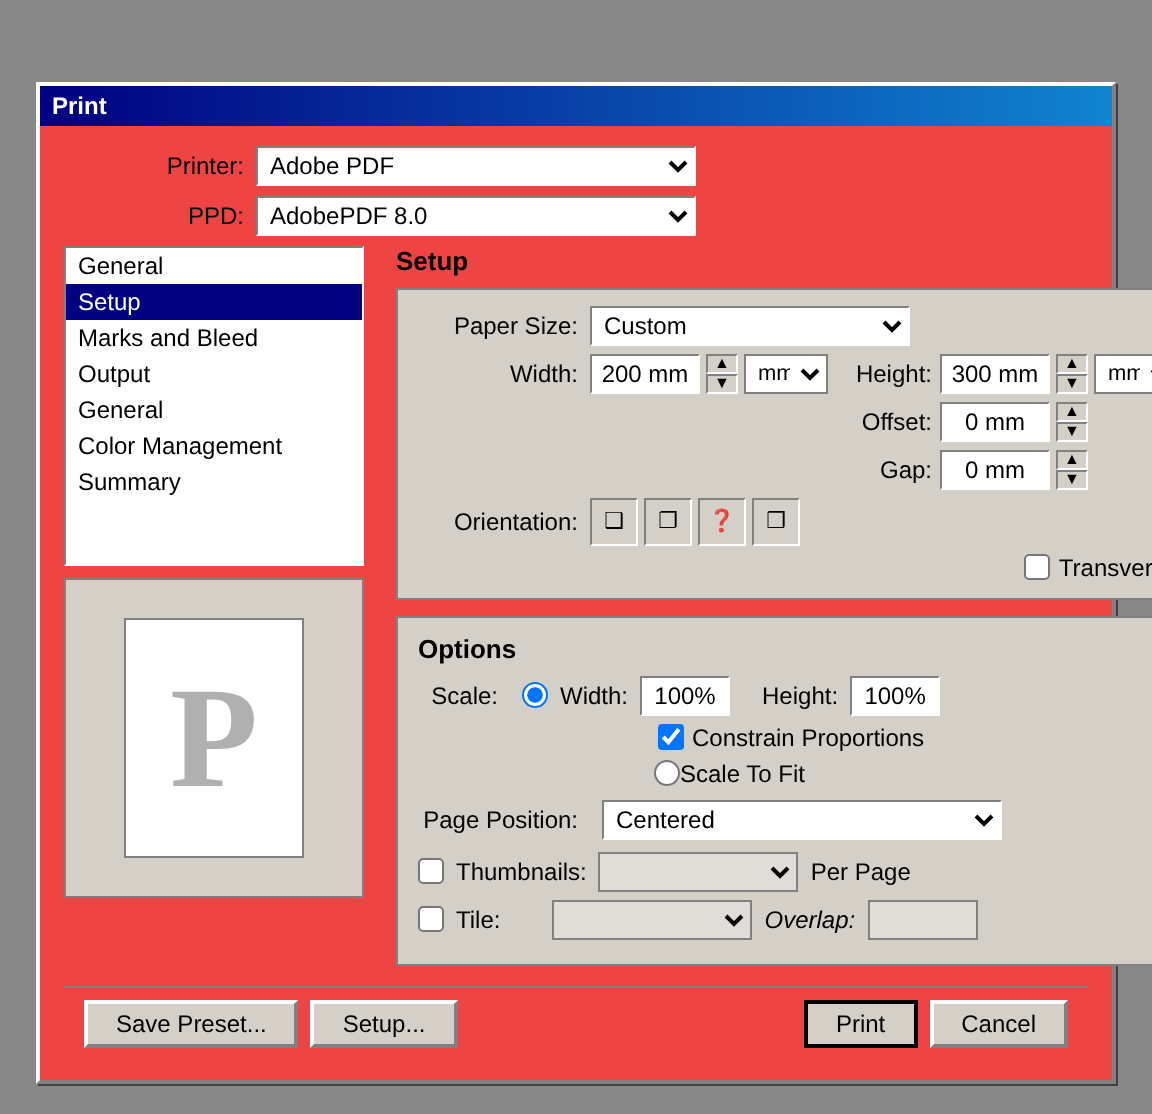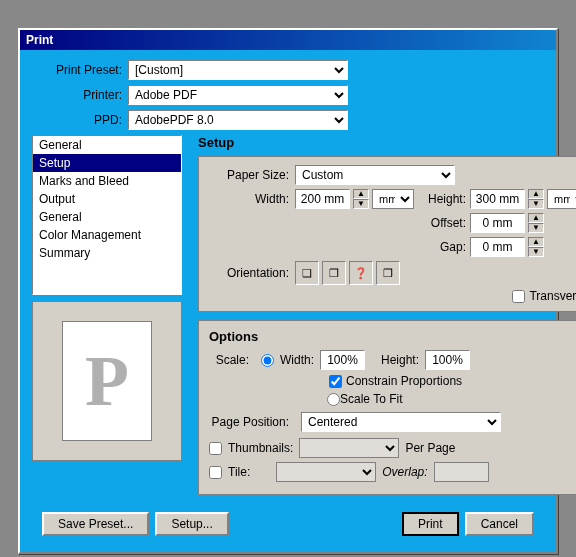--- a/index.html
+++ b/index.html
@@ -7,21 +7,21 @@
       font-family: Arial, Helvetica, sans-serif;
       font-size: 12px;
       background: #888;
       display: flex;
       align-items: center;
       justify-content: center;
       width: 576px;
       height: 557px;
     }
     .dialog {
-      background: #0ea5e9;
+      background: #ef4444;
       border: 2px solid #fff;
       border-right-color: #808080;
       border-bottom-color: #808080;
       box-shadow: 1px 1px 0 #404040;
       width: 540px;
       padding: 0;
       margin-top: 25px;
     }
     .title-bar {
       background: linear-gradient(to right, #000080, #1084d0);
@@ -309,26 +309,20 @@
   </style>
 </head>
 <body>
 
 <div class="dialog">
   <div class="title-bar">
     <span>Print</span>
   </div>
   <div class="dialog-body">
 
-    <div class="form-row">
-      <span class="form-label">Print Preset:</span>
-      <select class="wide">
-        <option>[Custom]</option>
-      </select>
-    </div>
     <div class="form-row">
       <span class="form-label">Printer:</span>
       <select class="wide">
         <option>Adobe PDF</option>
       </select>
     </div>
     <div class="form-row">
       <span class="form-label">PPD:</span>
       <select class="wide">
         <option>AdobePDF 8.0</option>

